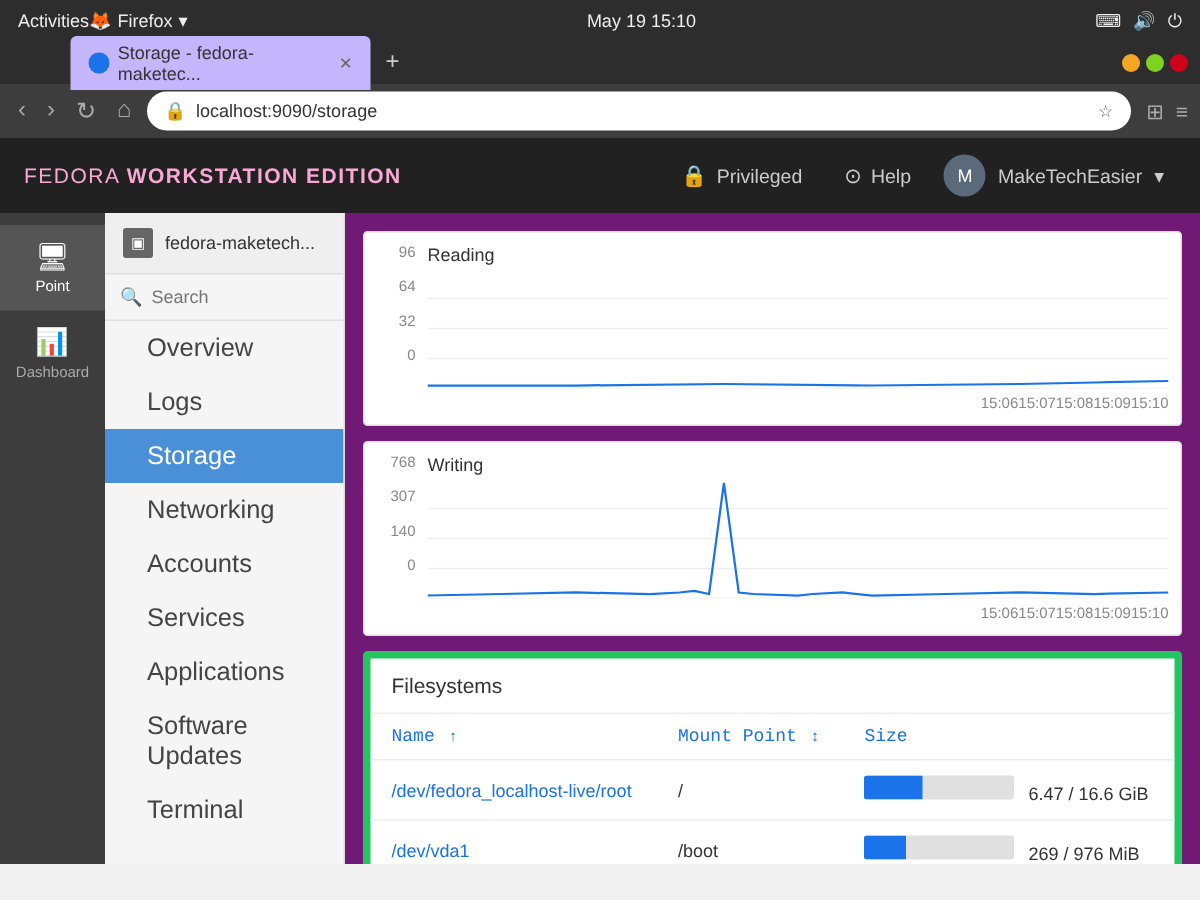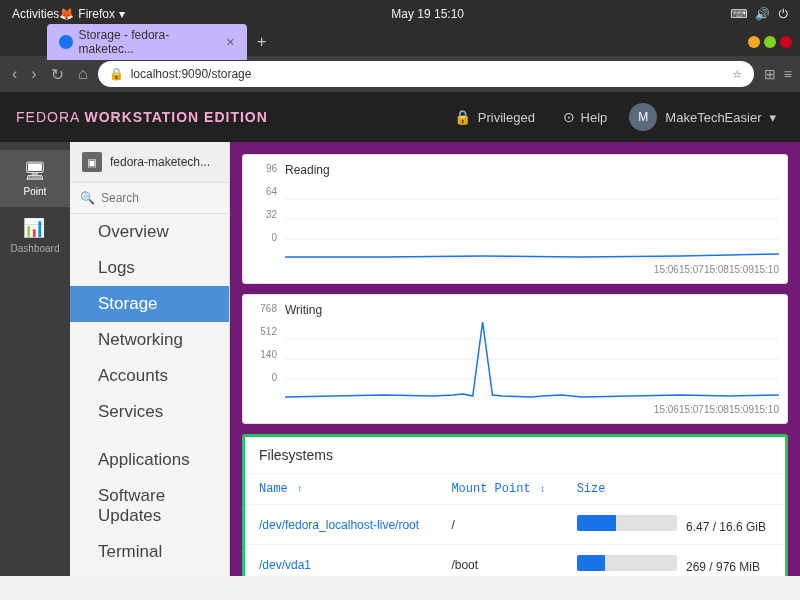--- a/index.html
+++ b/index.html
@@ -55,35 +55,35 @@
     
     .left-nav { width: 160px; background: #f5f5f5; border-right: 1px solid #ddd; display: flex; flex-direction: column; overflow-y: auto; flex-shrink: 0; }
     .host-header { display: flex; align-items: center; gap: 8px; padding: 10px 12px; border-bottom: 1px solid #ddd; background: #efefef; }
     .host-icon { width: 20px; height: 20px; background: #666; border-radius: 2px; display: flex; align-items: center; justify-content: center; color: #fff; font-size: 10px; }
     .host-name { font-size: 12px; color: #333; font-weight: 500; }
     .search-box { display: flex; align-items: center; gap: 6px; padding: 8px 10px; border-bottom: 1px solid #ddd; }
     .search-icon { color: #888; font-size: 12px; }
     .search-input { border: none; background: transparent; font-size: 12px; color: #555; width: 100%; outline: none; }
     .nav-link { padding: 8px 28px; font-size: 17px; color: #444; cursor: pointer; }
     .nav-link.active { background: #4a90d9; color: #fff; font-weight: 500; }
-    .nav-section { margin-top: 12px; }
+    .nav-section { }
 
     
     .content { flex: 1; overflow-y: auto; background: #701a75; padding: 12px; }
 
     
     .chart-section { background: #fff; border: 1px solid #ddd; border-radius: 3px; margin-bottom: 10px; padding: 8px; }
     .chart-wrapper { display: flex; gap: 4px; }
     .chart-y-axis { width: 30px; display: flex; flex-direction: column; justify-content: space-between; align-items: flex-end; font-size: 10px; color: #888; padding-right: 4px; height: 80px; }
     .chart-area { flex: 1; position: relative; }
     .chart-svg { width: 100%; height: 80px; }
     .chart-x-axis { display: flex; justify-content: flex-end; font-size: 10px; color: #888; margin-top: 2px; padding-left: 30px; }
 
     
-    .filesystems-section { background: #fff; border: 3px solid #22c55e; border-radius: 3px; margin-bottom: 10px; }
+    .filesystems-section { background: #fff; border: 5px solid #22c55e; border-radius: 3px; margin-bottom: 10px; }
     .section-header { padding: 10px 14px; font-size: 14px; color: #333; border-bottom: 1px solid #eee; }
     .fs-table { width: 100%; border-collapse: collapse; }
     .fs-table th { text-align: left; padding: 8px 14px; font-size: 12px; color: #1a73e8; font-weight: 500; border-bottom: 1px solid #eee; font-family: Liberation Mono, monospace; }
     .fs-table td { padding: 10px 14px; font-size: 12px; color: #333; border-bottom: 1px solid #f0f0f0; }
     .sort-icon { font-size: 10px; margin-left: 2px; }
     .fs-link { color: #1a73e8; text-decoration: none; cursor: pointer; }
     .progress-bar { height: 16px; background: #e0e0e0; border-radius: 2px; overflow: hidden; width: 100px; display: inline-block; }
     .progress-fill { height: 100%; background: #1a73e8; }
   </style>
 </head>
@@ -226,21 +226,21 @@
               <span>15:10</span>
             </div>
           </div>
         </div>
       </div>
 
       <div class="chart-section">
         <div class="chart-wrapper">
           <div class="chart-y-axis">
             <span>768</span>
-            <span>512</span>
+            <span>307</span>
             <span>140</span>
             <span>0</span>
           </div>
           <div class="chart-area">
             <div style="font-size:12px;color:#333;margin-bottom:2px;">Writing</div>
             <svg class="chart-svg" viewBox="0 0 500 80" preserveAspectRatio="none">
               <rect width="500" height="80" fill="#fff"></rect>
               <line x1="0" y1="20" x2="500" y2="20" stroke="#eee" stroke-width="1"></line>
               <line x1="0" y1="40" x2="500" y2="40" stroke="#eee" stroke-width="1"></line>
               <line x1="0" y1="60" x2="500" y2="60" stroke="#eee" stroke-width="1"></line>

